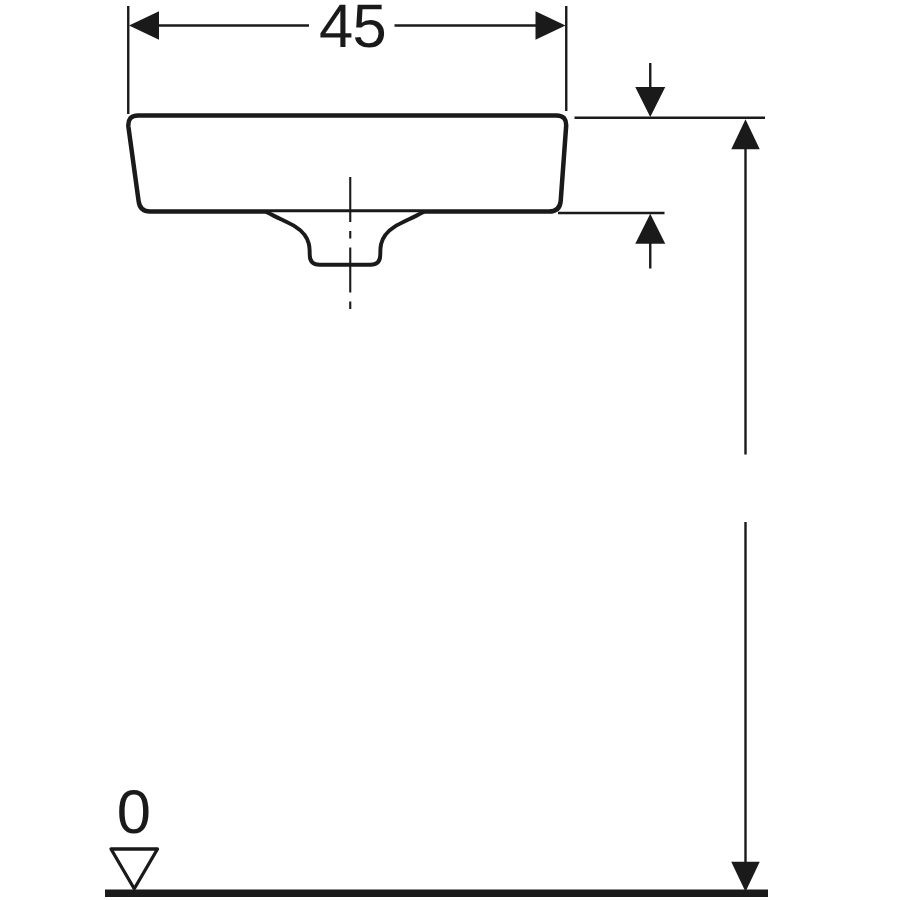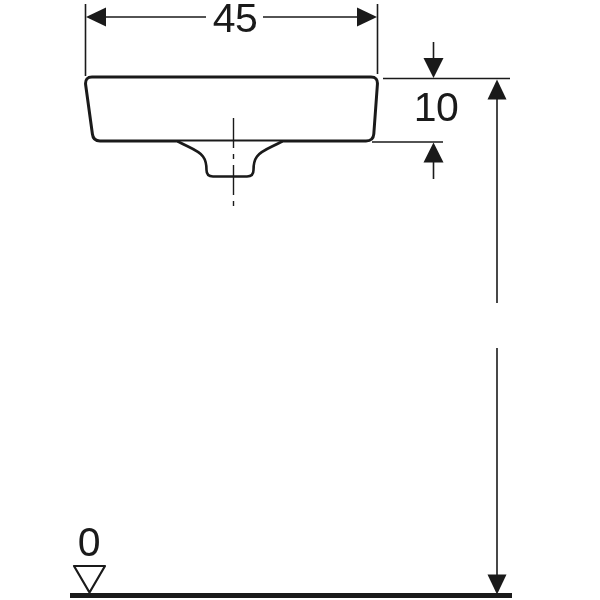--- a/index.html
+++ b/index.html
@@ -80,18 +80,17 @@
     </g>
 
     <g>
       <polygon points="74,566 105,566 89.5,592.5" fill="#ffffff" stroke="#1a1a1a" stroke-width="2.2" stroke-linejoin="round"></polygon>
       <line x1="70" y1="595.5" x2="531" y2="595.5" stroke="#1a1a1a" stroke-width="5"></line>
     </g>
   </svg>
 
   <div class="dim-label" style="left:235px; top:18px;">45</div>
 
-  <div class="dim-label" style="left:436px; top:107px;">10</div>
 
 
   <div class="dim-label" style="left:89px; top:542px;">0</div>
 
 </div>
 
 </body></html>

